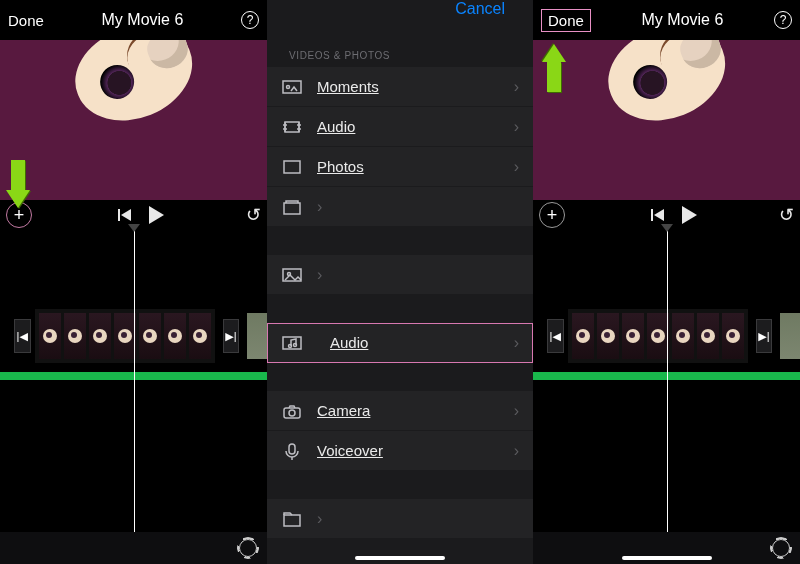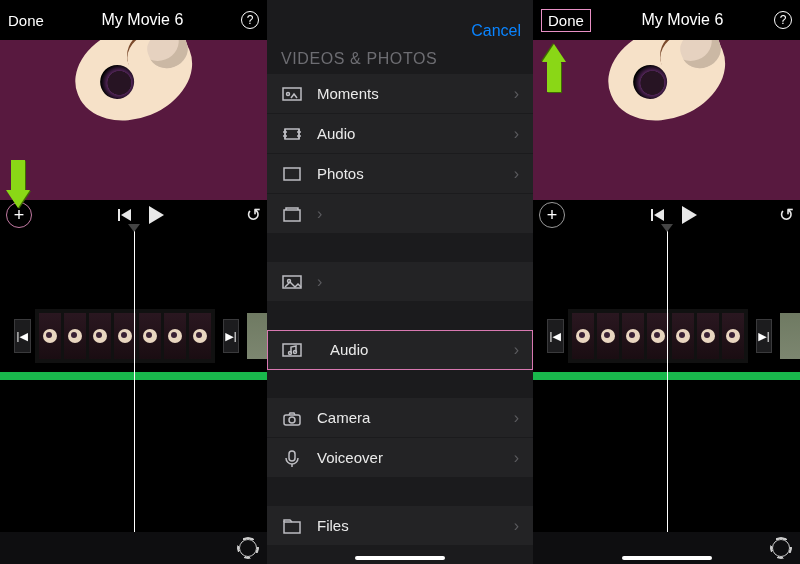--- a/index.html
+++ b/index.html
@@ -89,28 +89,28 @@
     background:conic-gradient(#ccc 0 10%,transparent 10% 23%,#ccc 23% 33%,transparent 33% 46%,#ccc 46% 56%,transparent 56% 69%,#ccc 69% 79%,transparent 79% 92%,#ccc 92% 100%);
     -webkit-mask:radial-gradient(circle,transparent 56%,#000 57%);mask:radial-gradient(circle,transparent 56%,#000 57%);}
   .homebar { position:absolute; bottom:4px; left:50%; transform:translateX(-50%); width:90px; height:4px; background:#fff; border-radius:3px;}
 
   
   .arrow { position:absolute; width:24px; }
   .arrow .shaft{ width:14px; height:30px; background:#8ad716; margin:0 auto; box-shadow:1px 1px 0 #3f6c00;}
   .arrow .head{ width:0;height:0; border-left:12px solid transparent; border-right:12px solid transparent; border-top:18px solid #8ad716; filter:drop-shadow(1px 1px 0 #3f6c00);}
 
   
-  .listheader { height:40px; display:flex; justify-content:flex-end; align-items:flex-end; padding:0 12px;}
-  .sectionlabel { padding:10px 14px 6px; font-size:16px; letter-spacing:0.6px; color:#6d6d72;}
+  .listheader { height:40px; display:flex; justify-content:flex-end; align-items:flex-start; padding:0 28px;}
+  .sectionlabel { padding:10px 22px 6px; font-size:10px; letter-spacing:0.6px; color:#6d6d72;}
   .row {
     height:40px; display:flex; align-items:center; padding:0 14px;
     background:#232325; border-bottom:1px solid #1b1b1d; gap:14px;
   }
   .row.highlight { outline:1.5px solid #d878b1; outline-offset:-1px;gap:27px;}
-  .row .lbl { flex:1; font-size:15px; color:#eaeaea;}
+  .row .lbl { flex:1; font-size:15px; color:#eaeaea;text-decoration:underline;}
   .chevron { color:#5a5a5e; font-size:16px;}
   .mspacer { height:28px; background:#1b1b1d;}
   .micon { width:22px; height:18px; position:relative; flex-shrink:0;}
   .micon svg { width:22px; height:18px; }
   .icline{stroke:#bdbdc2;stroke-width:1.5;fill:none;}
 </style>
 </head>
 <body>
 
 <svg width="0" height="0" style="position:absolute">
@@ -294,21 +294,20 @@
         <span class="lbl">Voiceover</span>
         <span class="chevron">›</span>
       </div>
     </div>
   <div class="mspacer"></div>
   <div id="g5">
       <div class="row">
         <span class="micon"><svg viewBox="0 0 22 18">
             <use href="#ic-files"></use>
           </svg></span>
-        <span class="lbl">Files</span>
         <span class="chevron">›</span>
       </div>
     </div>
   <div class="homebar"></div>
 </div>
 
 <div class="panel panel-right">
   <div class="header">
     <span class="done highlight">Done</span>
     <span class="title">My Movie 6</span>

